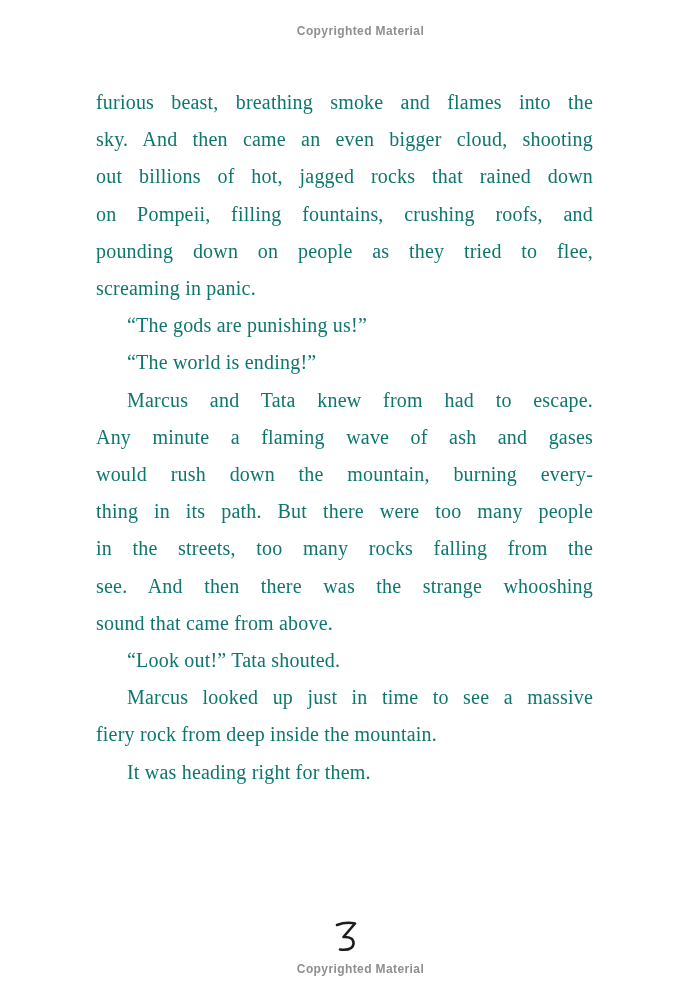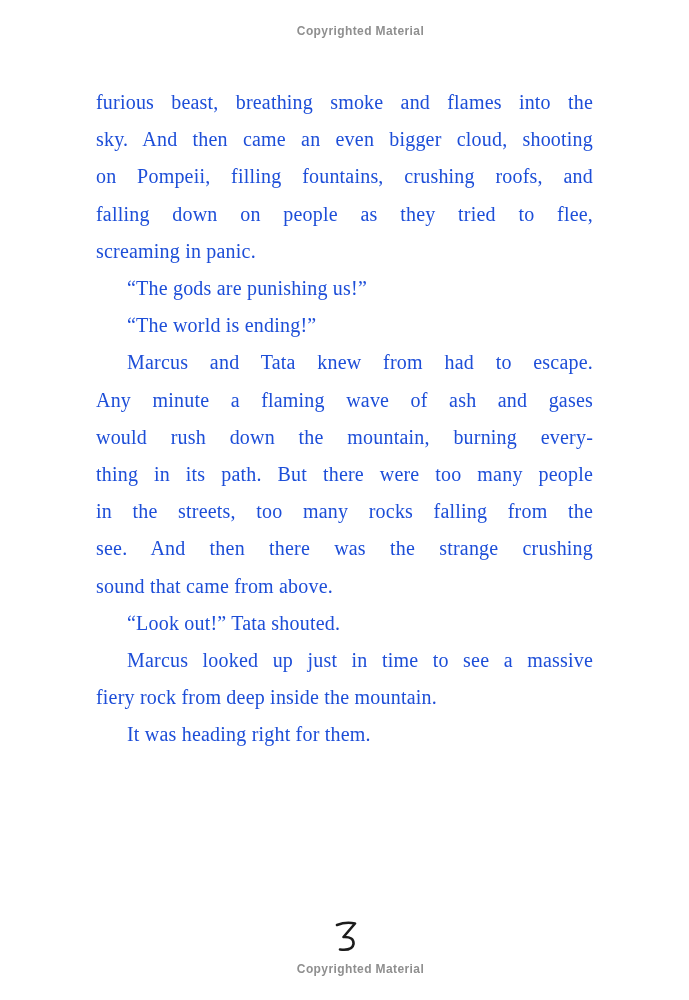--- a/index.html
+++ b/index.html
@@ -24,21 +24,21 @@
     color: #8f8f8f;
     margin-left: 16px;
   }
   .copyright.top { top: 24px; }
   .copyright.bottom { top: 962px; }
   .text-block {
     position: absolute;
     top: 84px;
     left: 96px;
     width: 497px;
-    color: #1d4ed8;
+    color: #0f766e;
     font-size: 20px;
     letter-spacing: 0.2px;
     line-height: 37.2px;
   }
   .para { }
   .para.italic { }
   .line {
     text-align: justify;
     text-align-last: justify;
     white-space: nowrap;
@@ -65,37 +65,38 @@
 <body>
 
 <div class="page">
 
   <div class="copyright top">Copyrighted Material</div>
 
   <div class="text-block">
       <div class="para">
         <div class="line">furious beast, breathing smoke and flames into the</div>
         <div class="line">sky. And then came an even bigger cloud, shooting</div>
+        <div class="line">out billions of hot, jagged rocks that rained down</div>
         <div class="line">on Pompeii, filling fountains, crushing roofs, and</div>
-        <div class="line">falling down on people as they tried to flee,</div>
+        <div class="line">pounding down on people as they tried to flee,</div>
         <div class="line last">screaming in panic.</div>
       </div>
       <div class="para italic">
         <div class="line last indent">“The gods are punishing us!”</div>
       </div>
       <div class="para italic">
         <div class="line last indent">“The world is ending!”</div>
       </div>
       <div class="para">
         <div class="line indent">Marcus and Tata knew from had to escape.</div>
         <div class="line">Any minute a flaming wave of ash and gases</div>
         <div class="line">would rush down the mountain, burning every-</div>
         <div class="line">thing in its path. But there were too many people</div>
         <div class="line">in the streets, too many rocks falling from the</div>
-        <div class="line">see. And then there was the strange crushing</div>
+        <div class="line">see. And then there was the strange whooshing</div>
         <div class="line last">sound that came from above.</div>
       </div>
       <div class="para">
         <div class="line last indent">“Look out!” Tata shouted.</div>
       </div>
       <div class="para">
         <div class="line indent">Marcus looked up just in time to see a massive</div>
         <div class="line last">fiery rock from deep inside the mountain.</div>
       </div>
       <div class="para">

